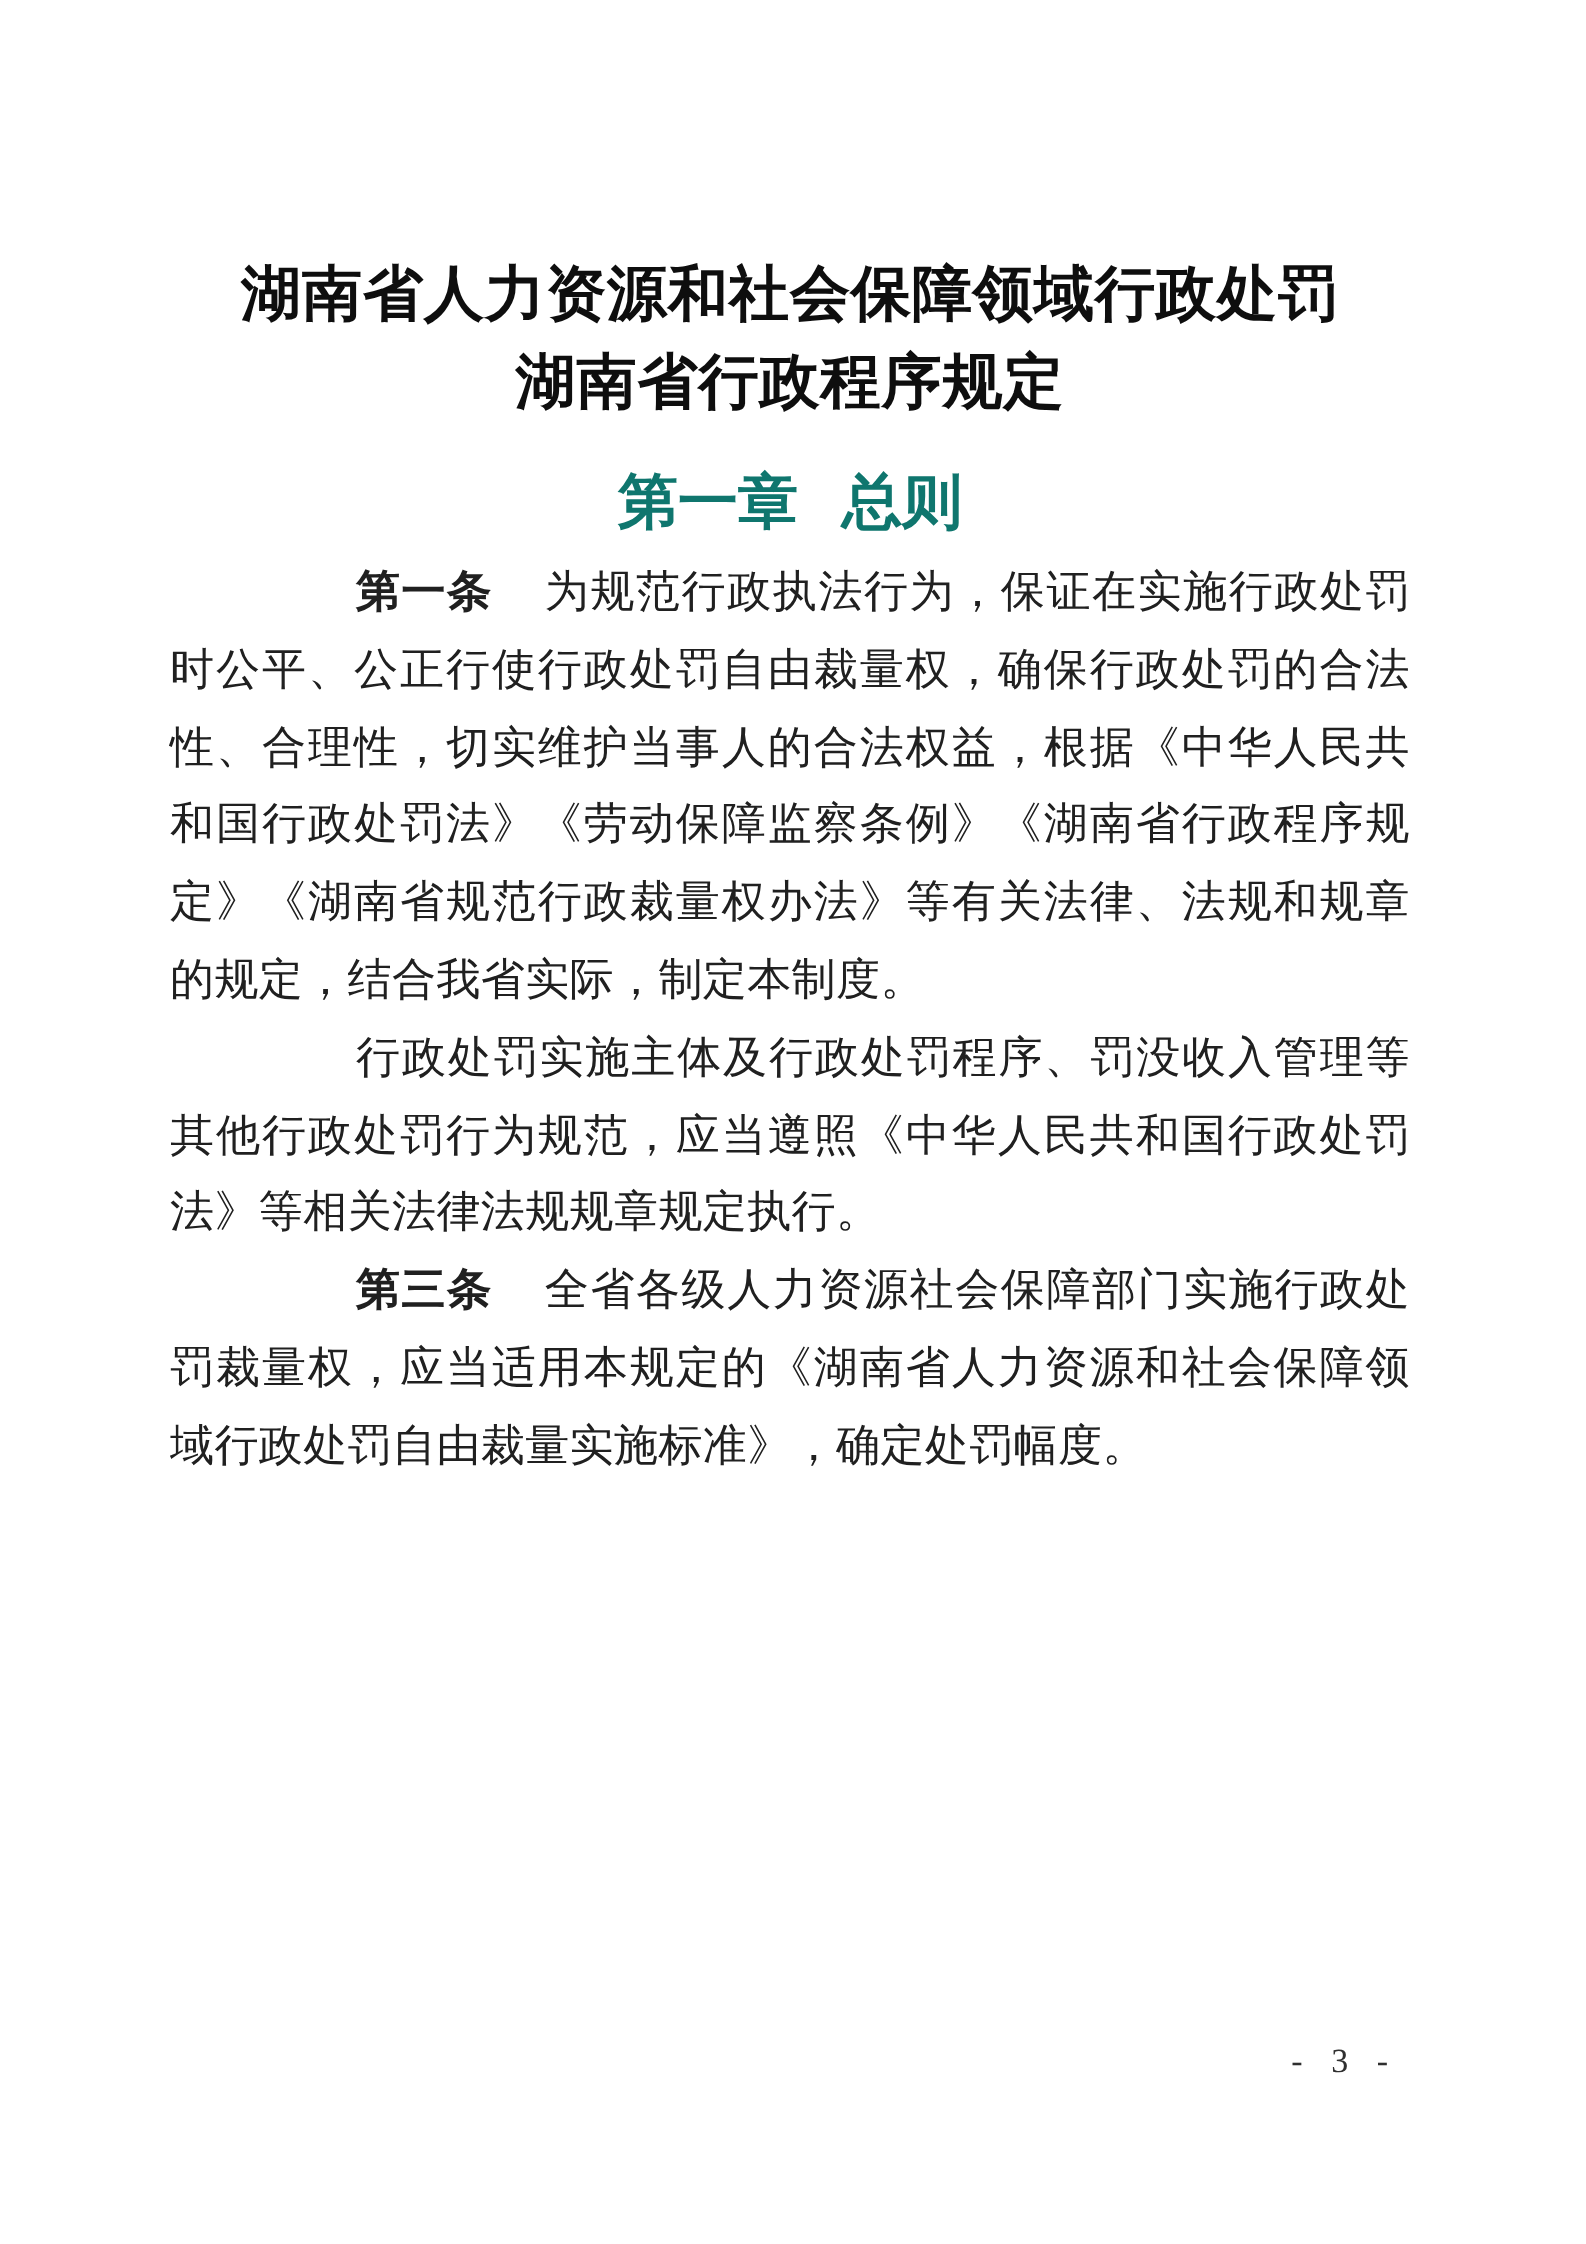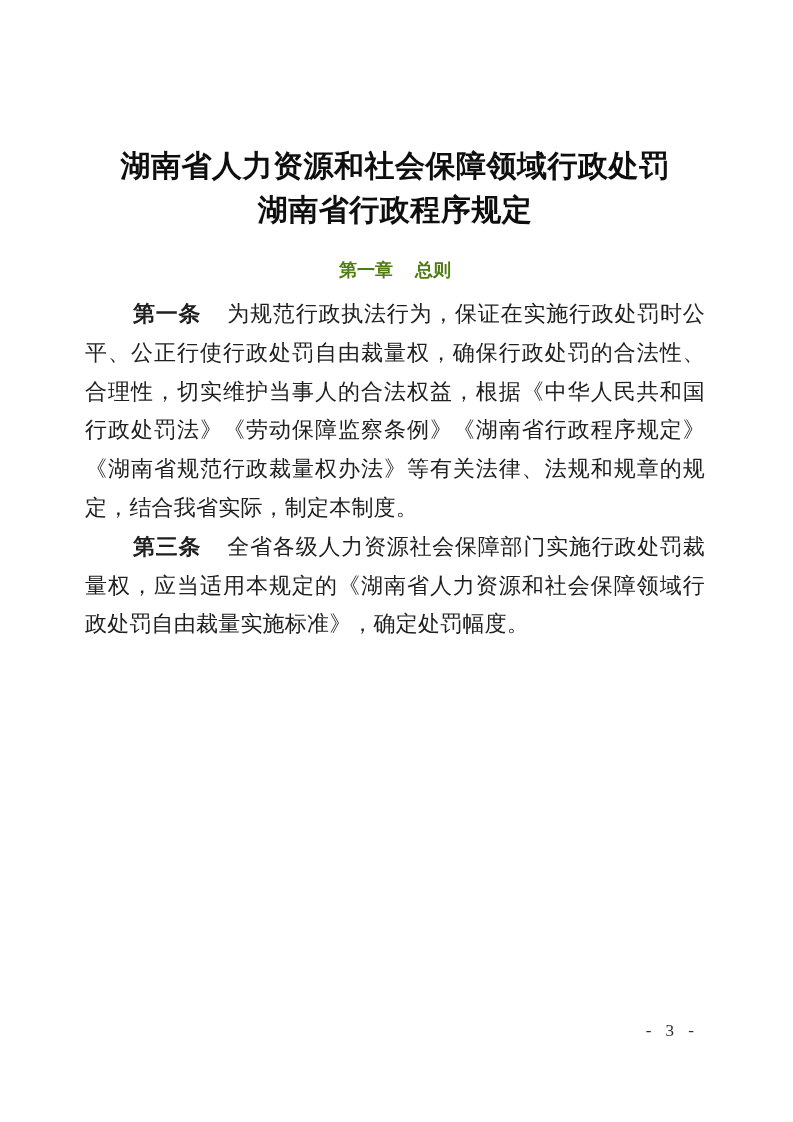--- a/index.html
+++ b/index.html
@@ -12,58 +12,59 @@
     width: 793px;
     height: 1122px;
     background: #ffffff;
     overflow: hidden;
     font-family: "Liberation Serif", "DejaVu Serif", serif;
     color: #1c1c1c;
   }
   .content {
     position: absolute;
     left: 85px;
-    top: 144px;
+    top: 126px;
     width: 620px;
   }
   .doc-title {
     text-align: center;
     font-size: 30px;
     line-height: 44px;
     font-weight: bold;
     color: #0e0e0e;
     letter-spacing: 0.5px;
   }
   .chapter-heading {
     margin-top: 23px;
     text-align: center;
-    font-size: 18px;
+    font-size: 30px;
     line-height: 30px;
     font-weight: bold;
-    color: #4d7c0f;
+    color: #0f766e;
   }
   .chapter-heading .chapter-gap {
     display: inline-block;
     width: 22px;
   }
   .body-text {
     margin-top: 10px;
   }
   .body-para {
     margin: 0;
     font-size: 22px;
     line-height: 38.8px;
     text-align: justify;
     text-indent: 48px;
     letter-spacing: 0.2px;
     color: #202020;
   }
   .para-label {
     font-weight: bold;
     margin-right: 26px;
+    margin-left: 45px;
   }
   .para-label:empty {
     margin-right: 0;
   }
   .page-number {
     position: absolute;
     right: 94px;
     top: 1021px;
     font-size: 17px;
     letter-spacing: 5px;
@@ -83,20 +84,21 @@
     </div>
 
     <div class="chapter-heading">
       <span>第一章</span><span class="chapter-gap"></span><span>总则</span>
     </div>
 
     <div class="body-text">
       <p class="body-para"><span class="para-label">第一条</span><span>为规范行政执法行为，保证在实施行政处罚时公平、公正行使行政处罚自由裁量权，确保行政处罚的合法性、合理性，切实维护当事人的合法权益，根据《中华人民共和国行政处罚法》《劳动保障监察条例》《湖南省行政程序规定》《湖南省规范行政裁量权办法》等有关法律、法规和规章的规定，结合我省实际，制定本制度。</span></p>
 
 
+      <p class="body-para"><span class="para-label"></span><span>行政处罚实施主体及行政处罚程序、罚没收入管理等其他行政处罚行为规范，应当遵照《中华人民共和国行政处罚法》等相关法律法规规章规定执行。</span></p>
 
       <p class="body-para"><span class="para-label">第三条</span><span>全省各级人力资源社会保障部门实施行政处罚裁量权，应当适用本规定的《湖南省人力资源和社会保障领域行政处罚自由裁量实施标准》，确定处罚幅度。</span></p>
     </div>
 
   </div>
 
   <div class="page-number">- 3 -</div>
 </div>
 
 </body></html>

